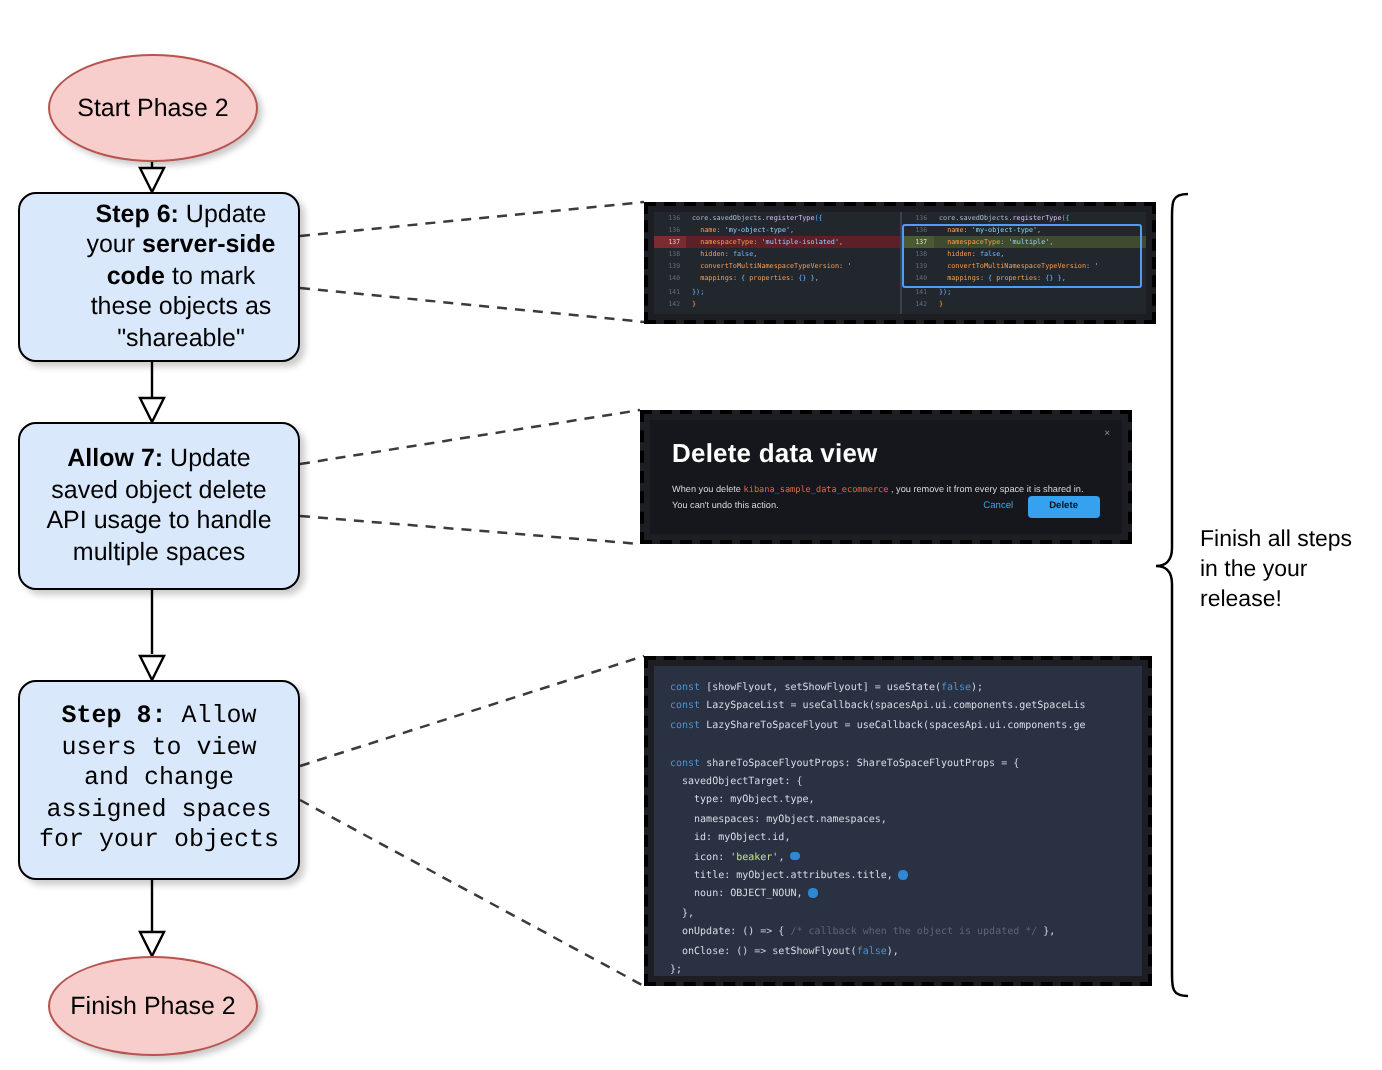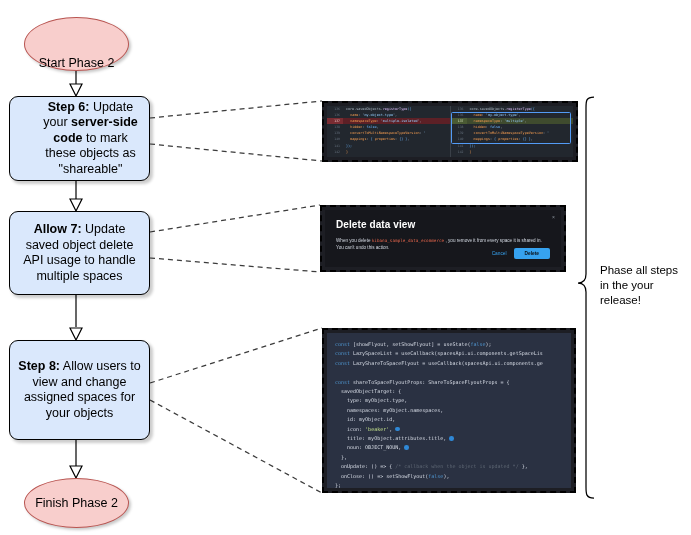--- a/index.html
+++ b/index.html
@@ -44,21 +44,21 @@
   .kw{color:#6cb6ff;}
   .prop{color:#f69d50;}
   .str{color:#96d0ff;}
   .bool{color:#6cb6ff;}
   .pun{color:#adbac7;}
   .fn{color:#dcbdfb;}
   .selbox{position:absolute;left:0;top:6px;right:2px;height:30px;border:.8px solid #539bf5;border-radius:1.5px;pointer-events:none;}
 
   
   .modal{position:absolute;inset:3px;background:#16171c;padding:9px 11px 8px 11px;box-sizing:border-box;}
-  .modal-title{color:#ffffff;font-size:10px;font-weight:bold;letter-spacing:.1px;}
+  .modal-title{color:#ffffff;font-size:13px;font-weight:bold;letter-spacing:.1px;}
   .modal-body{color:#d4dae3;font-size:4.6px;line-height:7.2px;margin-top:7px;max-width:212px;}
   .code-inline{color:#e7664c;font-family:"DejaVu Sans Mono",monospace;font-size:4.3px;}
   .modal-actions{position:absolute;right:11px;bottom:8px;display:flex;align-items:center;gap:7px;}
   .btn-cancel{color:#36a2ef;font-size:4.8px;}
   .btn-delete{background:#36a2ef;color:#0b1016;font-size:4.8px;border-radius:2px;
               padding:3.2px 11px;font-weight:bold;}
   .modal-close{position:absolute;right:6px;top:5px;color:#8a929c;font-size:5px;line-height:5px;}
 
   
   .rcode{position:absolute;inset:3px;background:#2a3142;padding:7px 0 7px 8px;
@@ -107,37 +107,37 @@
 
     <path d="M 594 97
              C 586 97, 586 101, 586 108
              L 586 274
              C 586 281, 582 283, 578 283
              C 582 283, 586 285, 586 292
              L 586 487
              C 586 494, 586 498, 594 498" fill="none" stroke="#000" stroke-width="1.25"></path>
   </svg>
 
-  <div class="node ellipse" style="left:24px;top:17px;width:105px;height:54px;align-items:flex-end;">
+  <div class="node ellipse" style="left:24px;top:27px;width:105px;height:54px;">
     <span>Start Phase 2</span>
   </div>
 
   <div class="node stepbox" style="left:9px;top:96px;width:141px;height:85px;padding-left:28px;">
     <div>
       <b>Step 6:</b><span> Update your </span><b>server-side code</b><span> to mark these objects as "shareable"</span>
     </div>
   </div>
 
   <div class="node stepbox" style="left:9px;top:211px;width:141px;height:84px;">
     <div>
       <b>Allow 7:</b><span> Update saved object delete API usage to handle multiple spaces</span>
     </div>
   </div>
 
-  <div class="node stepbox" style="left:9px;top:340px;width:141px;height:100px;">
+  <div class="node stepbox" style="left:9px;top:340px;width:141px;height:100px;font-family:Liberation Mono, monospace;">
     <div>
       <b>Step 8:</b><span> Allow users to view and change assigned spaces for your objects</span>
     </div>
   </div>
 
   <div class="node ellipse" style="left:24px;top:478px;width:105px;height:50px;">
     <span>Finish Phase 2</span>
   </div>
 
   <div class="shot" style="left:322px;top:101px;width:256px;height:61px;">
@@ -194,18 +194,18 @@
     icon: <span class="rc-str">'beaker'</span>, <span class="bulb"></span>
     title: myObject.attributes.title, <span class="bulb"></span>
     noun: OBJECT_NOUN, <span class="bulb"></span>
   },
   onUpdate: () =&gt; { <span class="rc-com">/* callback when the object is updated */</span> },
   onClose: () =&gt; setShowFlyout(<span class="rc-bool">false</span>),
 };</div>
   </div>
 
   <div class="note" style="left:600px;top:263px;width:88px;">
-    <div>Phase all steps</div>
+    <div>Finish all steps</div>
     <div>in the your</div>
     <div>release!</div>
   </div>
 
 </div>
 
 </body></html>

